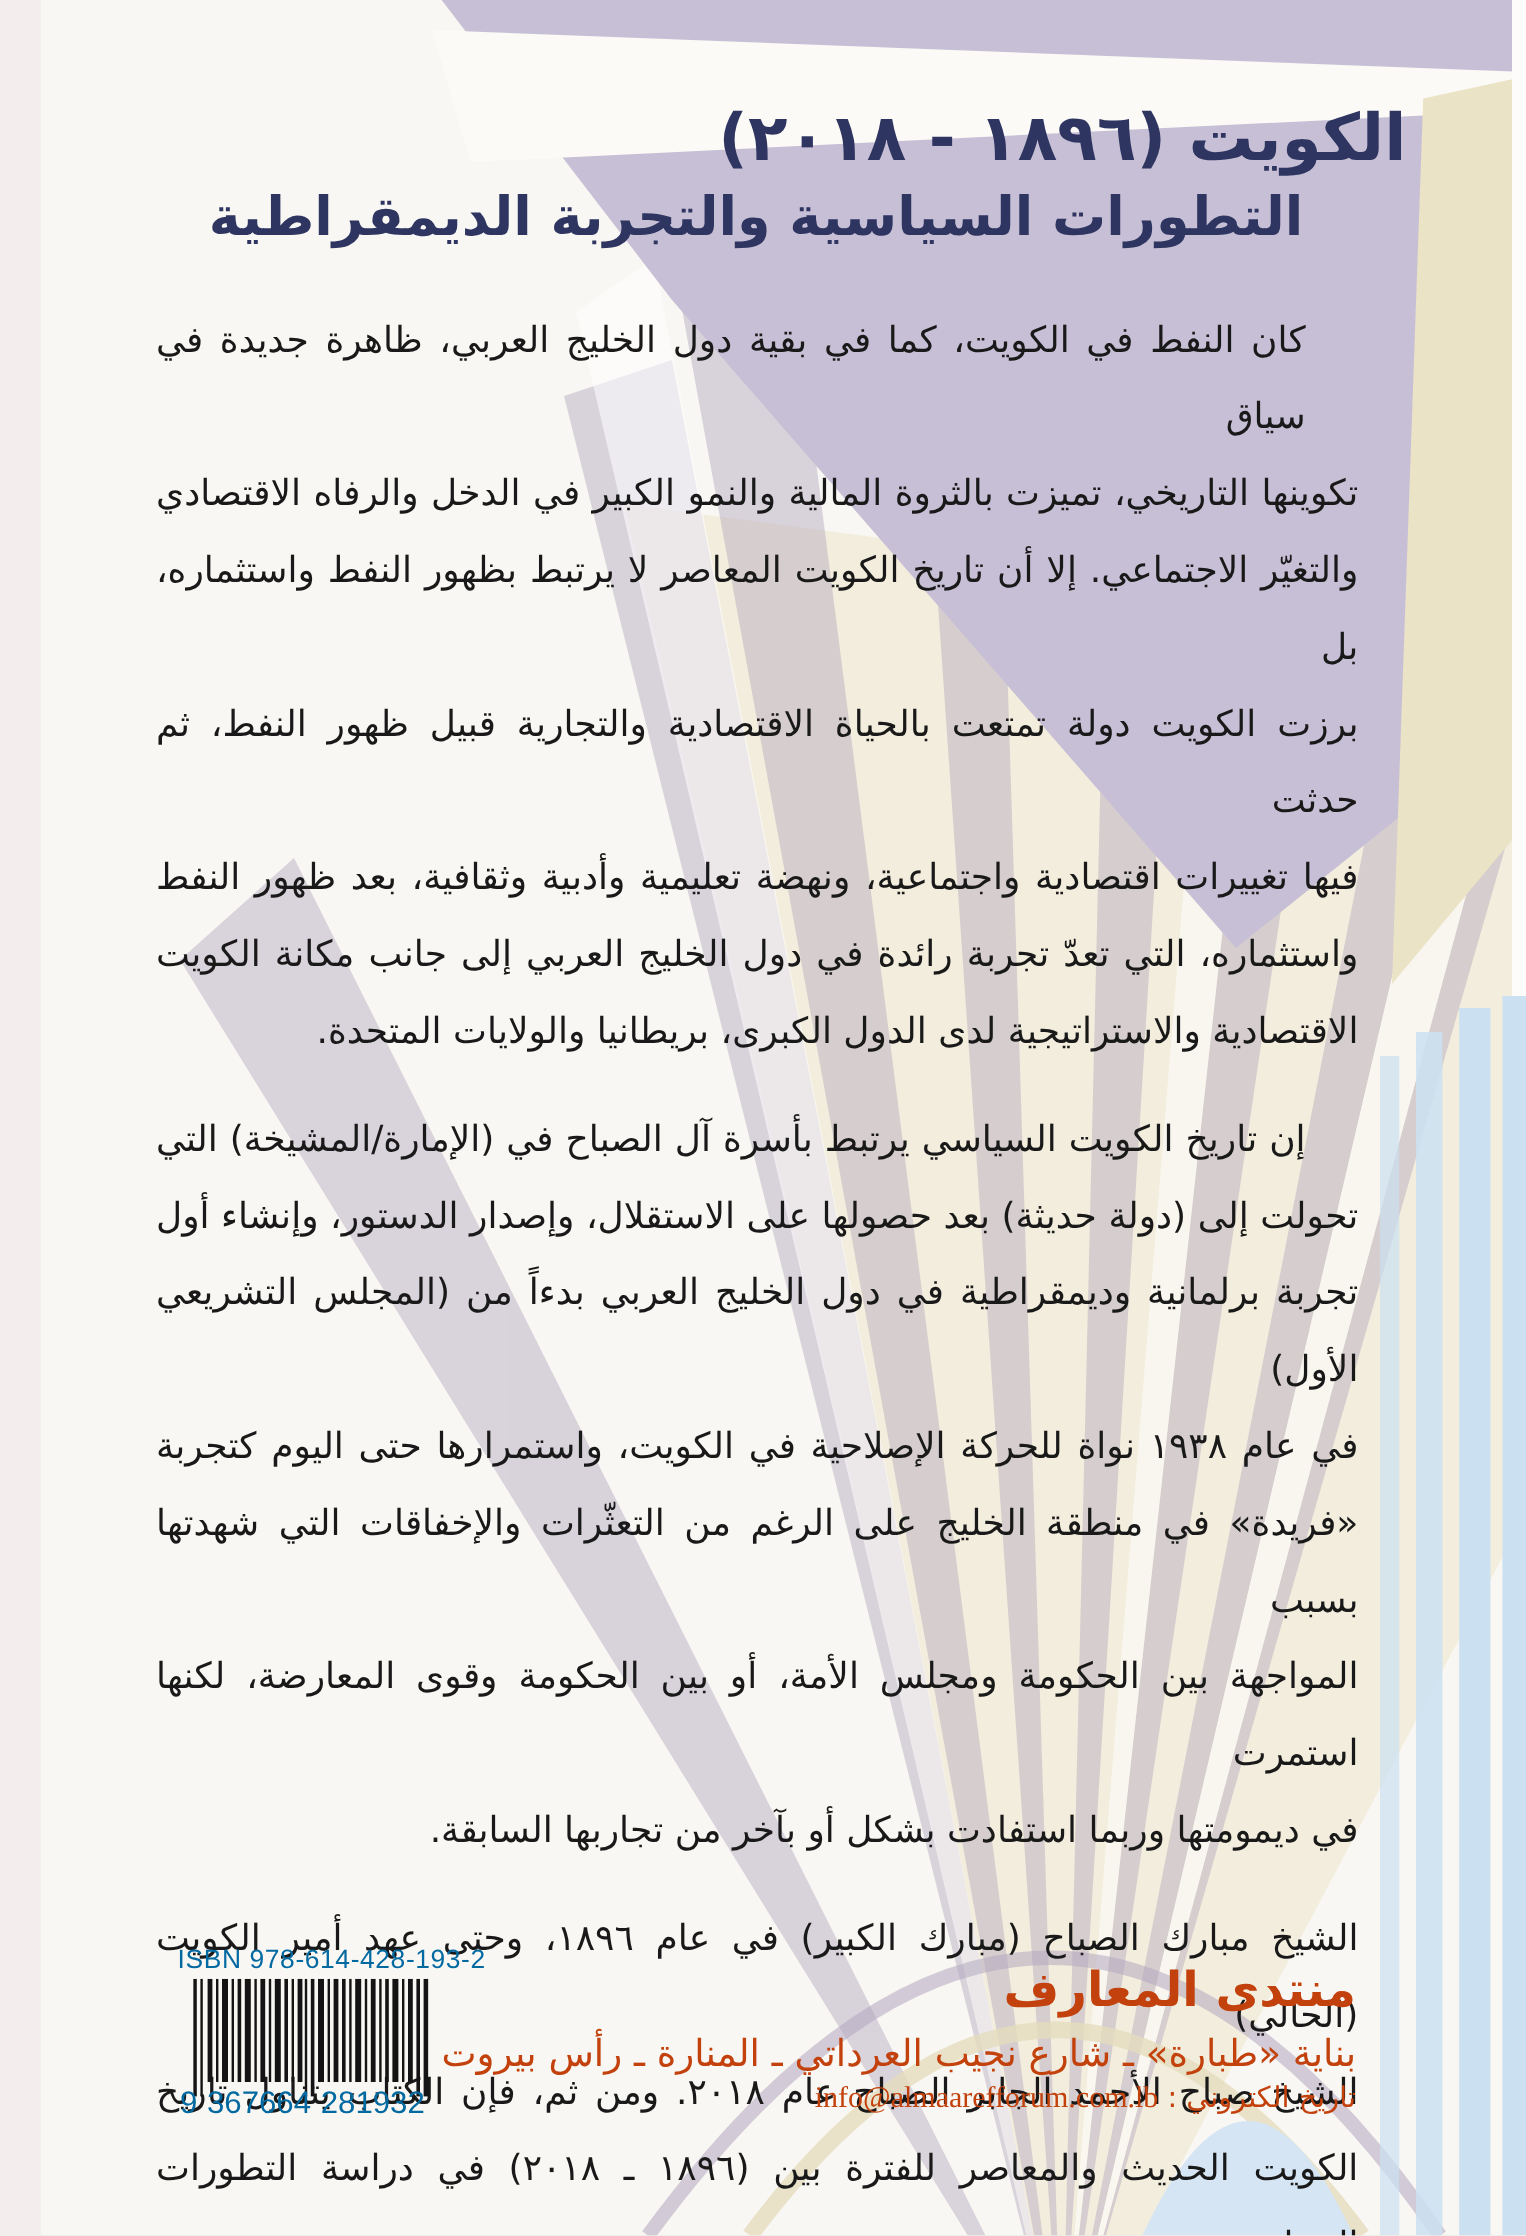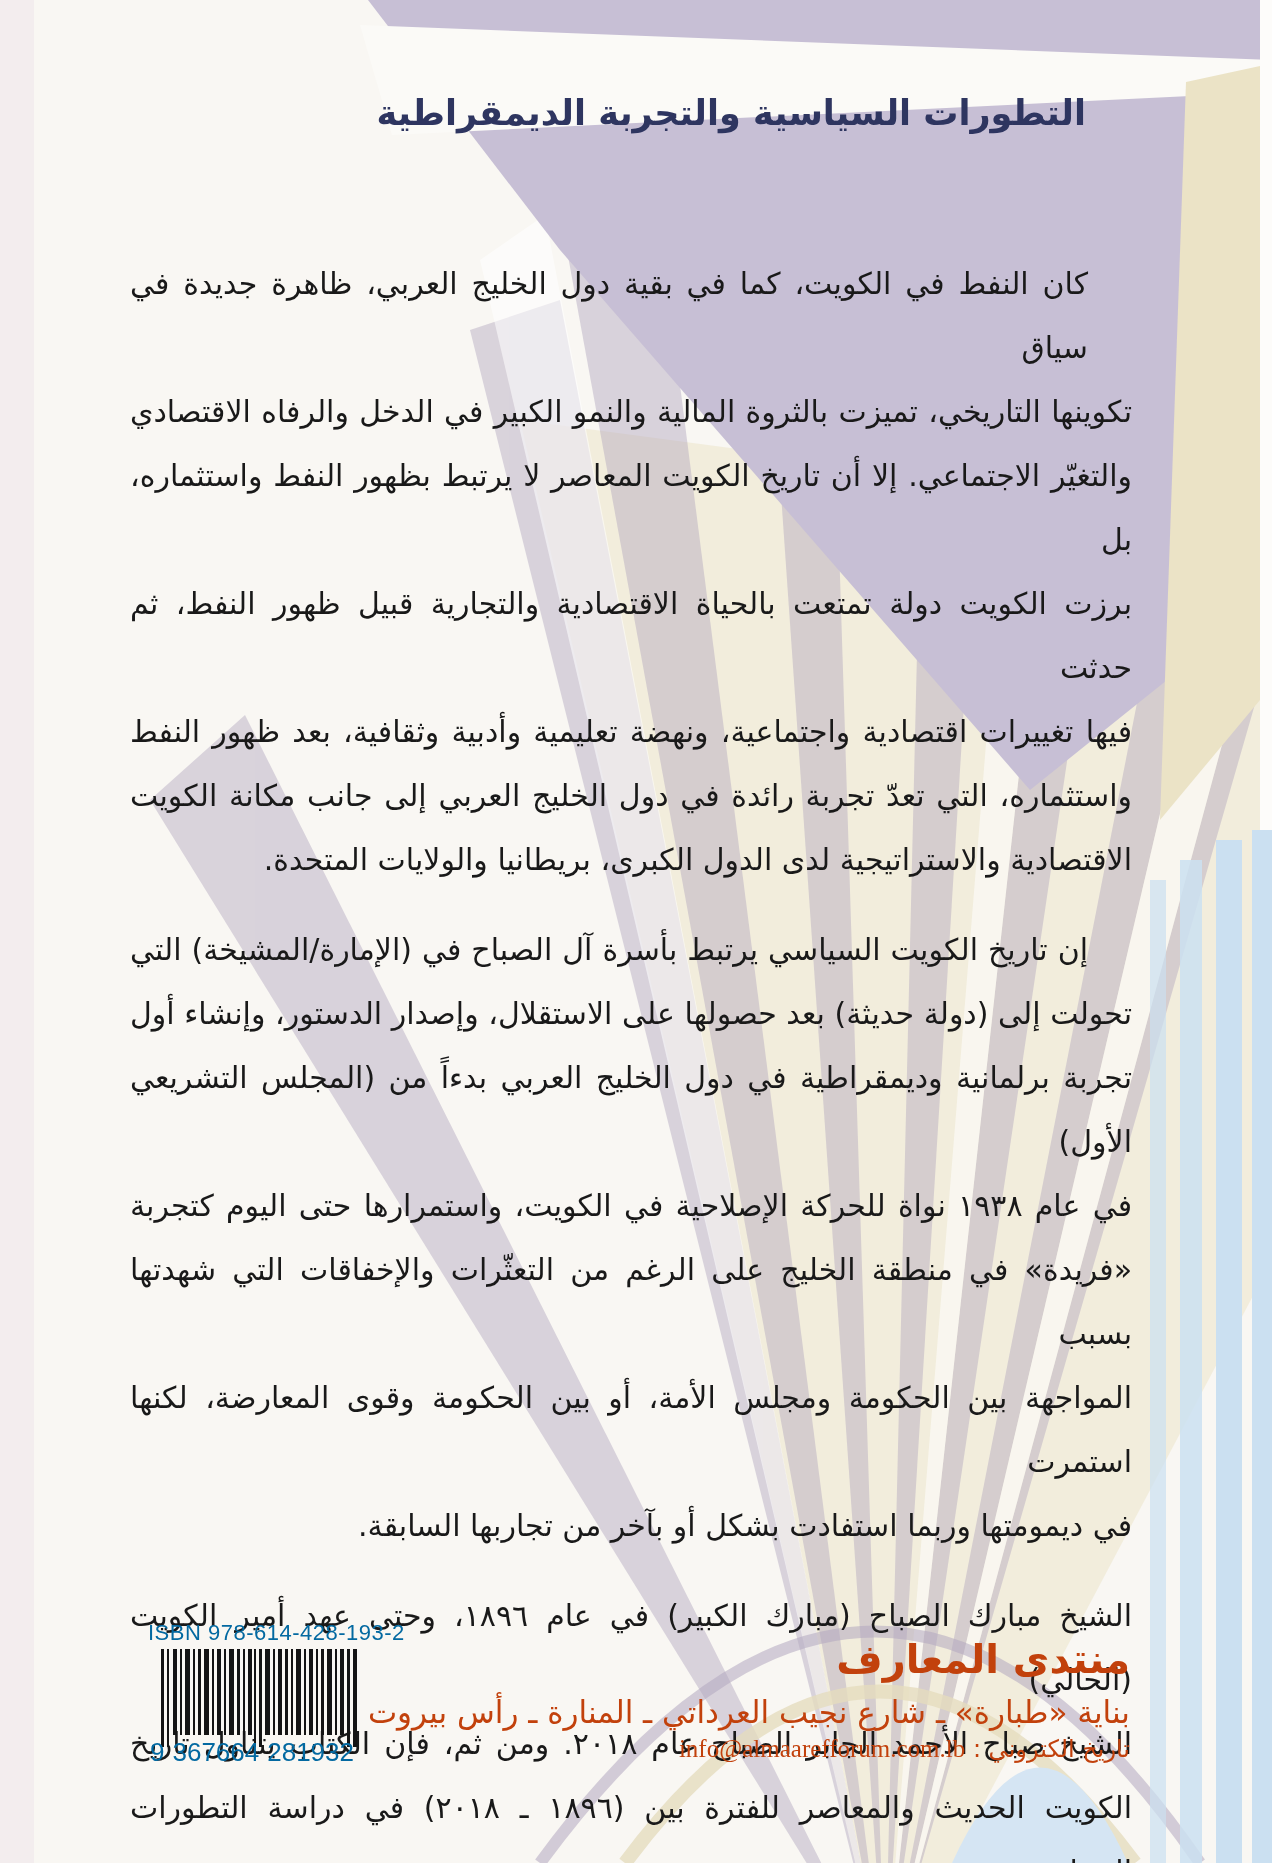--- a/index.html
+++ b/index.html
@@ -5,21 +5,21 @@
   html,body{margin:0;padding:0;background:#e8e6e2;}
   .page{
     position:relative;width:1272px;height:1863px;overflow:hidden;
     background:#f9f7f3;font-family:"DejaVu Sans",sans-serif;
   }
   .bg{position:absolute;left:0;top:0;width:1272px;height:1863px;}
 
   
   .title-block{position:absolute;top:84px;right:100px;text-align:right;direction:rtl;color:#2e3560;z-index:2;}
   .title{font-size:54px;font-weight:bold;line-height:1.15;margin:0;}
-  .subtitle{font-size:35px;font-weight:bold;line-height:1.2;margin:8px 86px 0 0;}
+  .subtitle{font-size:45px;font-weight:bold;line-height:1.2;margin:8px 86px 0 0;}
 
   
   .blurb{
     position:absolute;top:252px;right:140px;width:1002px;z-index:2;
     direction:rtl;color:#191919;font-size:30px;line-height:64px;
   }
   .para{margin:0 0 26px 0;}
   .bline{text-align:justify;text-align-last:justify;}
   .bline.first{padding-right:44px;}
   .bline.last{text-align-last:right;}
@@ -76,20 +76,21 @@
 
     <g fill="#cbe0f1">
       <rect x="1150" y="880" width="16" height="983" opacity="0.7"></rect>
       <rect x="1180" y="860" width="22" height="1003" opacity="0.85"></rect>
       <rect x="1216" y="840" width="26" height="1023"></rect>
       <rect x="1252" y="830" width="20" height="1033"></rect>
     </g>
   </svg>
 
   <div class="title-block">
+    <h1 class="title">الكويت (١٨٩٦ - ٢٠١٨)</h1>
     <h2 class="subtitle">التطورات السياسية والتجربة الديمقراطية</h2>
   </div>
 
   <div class="blurb">
     <div class="para">
       <div class="bline first">كان النفط في الكويت، كما في بقية دول الخليج العربي، ظاهرة جديدة في سياق</div>
       <div class="bline">تكوينها التاريخي، تميزت بالثروة المالية والنمو الكبير في الدخل والرفاه الاقتصادي</div>
       <div class="bline">والتغيّر الاجتماعي. إلا أن تاريخ الكويت المعاصر لا يرتبط بظهور النفط واستثماره، بل</div>
       <div class="bline">برزت الكويت دولة تمتعت بالحياة الاقتصادية والتجارية قبيل ظهور النفط، ثم حدثت</div>
       <div class="bline">فيها تغييرات اقتصادية واجتماعية، ونهضة تعليمية وأدبية وثقافية، بعد ظهور النفط</div>

